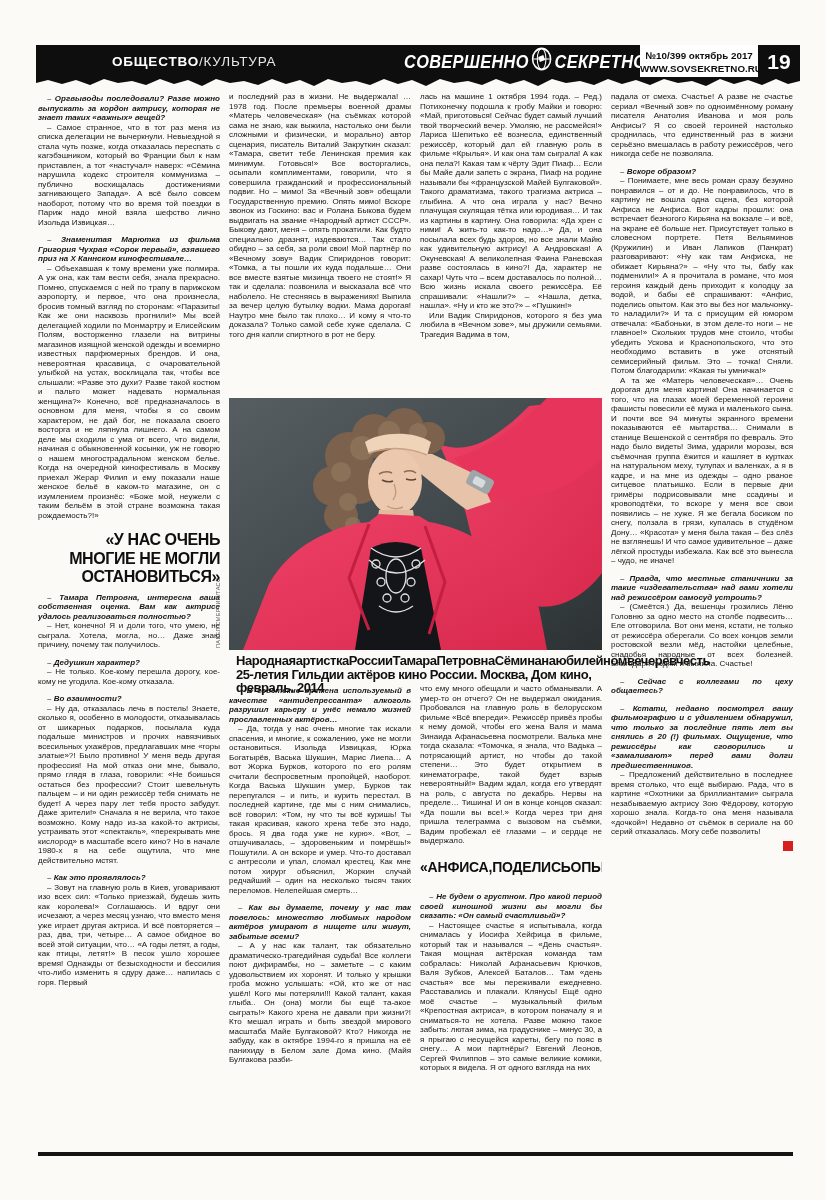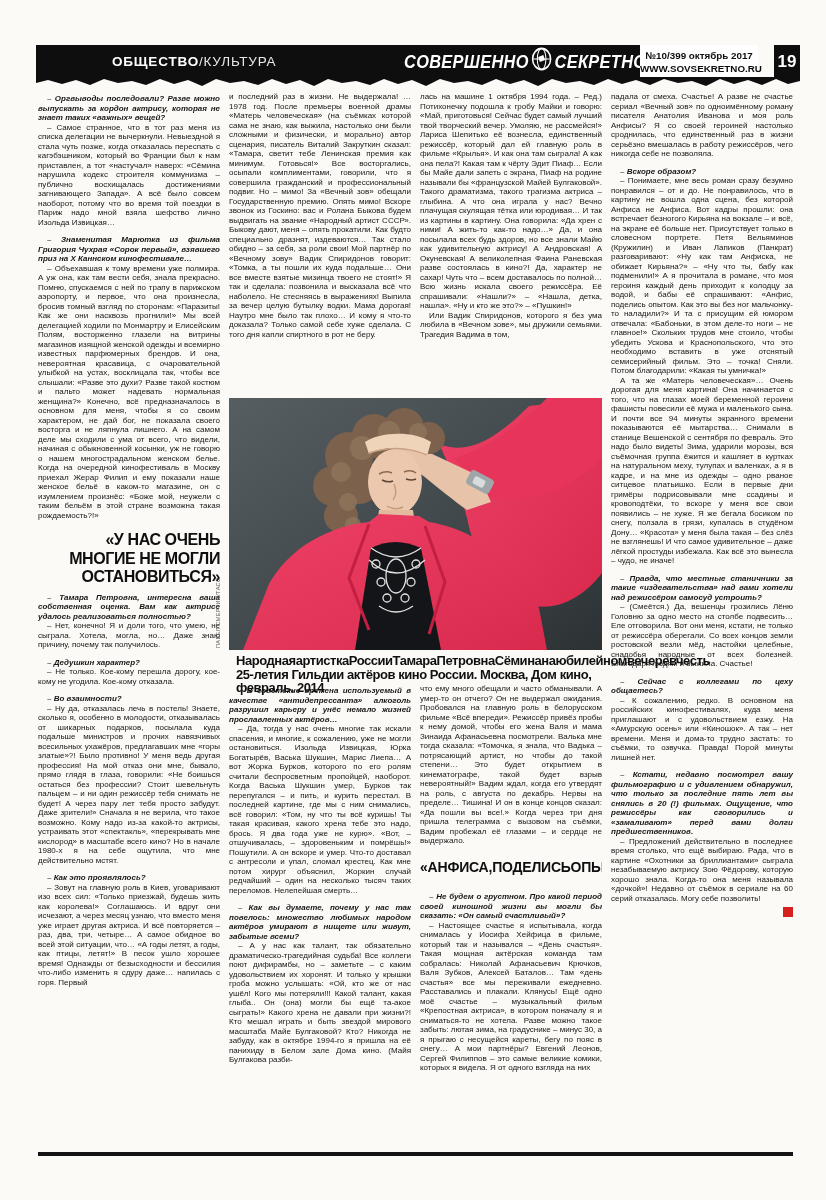--- a/index.html
+++ b/index.html
@@ -10,22 +10,22 @@
   .sec{position:absolute;left:112px;top:45px;height:33px;line-height:33px;color:#fff;
        font-size:13.5px;letter-spacing:.8px;white-space:nowrap;}
   .sec b{font-weight:700;} .sec span{font-weight:400;color:#e8e8e8;}
   .logo{position:absolute;left:404px;top:45px;height:33px;display:flex;align-items:center;
         color:#fff;font-weight:700;font-style:italic;font-size:19px;white-space:nowrap;
         transform:scaleX(.86);transform-origin:left center;letter-spacing:.4px;}
   .logo .g{margin:0 3px;display:inline-block;}
   .issue{position:absolute;left:640px;top:45px;width:118px;height:33px;background:#fff;
          text-align:center;font-weight:700;font-size:9.8px;line-height:13px;padding-top:4px;
          box-sizing:border-box;color:#0d0d0d;}
-  .pgnum{position:absolute;left:758px;top:45px;width:26px;height:33px;background:#0e0e0e;
-         color:#fff;font-weight:700;font-size:17px;text-align:center;line-height:33px;margin-left:16px;}
+  .pgnum{position:absolute;left:758px;top:45px;width:42px;height:33px;background:#0e0e0e;
+         color:#fff;font-weight:700;font-size:21px;text-align:center;line-height:33px;}
   .torn{position:absolute;left:36px;top:77px;width:764px;height:12px;}
   
   .col{position:absolute;top:92px;width:182px;height:1068px;overflow:hidden;
        font-size:8px;line-height:9.5px;text-align:justify;}
   #col1{left:38px;} #col2{left:229px;} #col3{left:420px;} #col4{left:611px;}
   .col .bottom{position:absolute;top:592px;left:0;right:0;height:468px;overflow:hidden;}
   .p{text-indent:9px;margin:0;}
   .cont{text-indent:0;}
   .q{font-weight:700;font-style:italic;margin-top:8px;}
   .h{font-weight:700;font-style:normal;font-size:16px;line-height:18.5px;letter-spacing:-.4px;
@@ -111,21 +111,20 @@
   </div>
 
   <div class="col" id="col4">
     <p class="p cont">падала от смеха. Счастье! А разве не счастье сериал «Вечный зов» по одноимённому роману писателя Анатолия Иванова и моя роль Анфисы? Я со своей героиней настолько сроднилась, что единственный раз в жизни серьёзно вмешалась в работу режиссёров, чего никогда себе не позволяла.</p>
     <p class="p q">– Вскоре образом?</p>
     <p class="p">– Понимаете, мне весь роман сразу безумно понравился – от и до. Не понравилось, что в картину не вошла одна сцена, без которой Анфиса не Анфиса. Вот кадры прошли: она встречает безногого Кирьяна на вокзале – и всё, на экране её больше нет. Присутствует только в словесном портрете. Петя Вельяминов (Кружилин) и Иван Лапиков (Панкрат) разговаривают: «Ну как там Анфиска, не обижает Кирьяна?» – «Ну что ты, бабу как подменили!» А я прочитала в романе, что моя героиня каждый день приходит к колодцу за водой, и бабы её спрашивают: «Анфис, поделись опытом. Как это вы без ног мальчонку-то наладили?» И та с присущим ей юмором отвечала: «Бабоньки, в этом деле-то ноги – не главное!» Скольких трудов мне стоило, чтобы убедить Ускова и Краснопольского, что это необходимо вставить в уже отснятый семисерийный фильм. Это – точка! Сняли. Потом благодарили: «Какая ты умничка!»</p>
     <p class="p">А та же «Матерь человеческая»… Очень дорогая для меня картина! Она начинается с того, что на глазах моей беременной героини фашисты повесили её мужа и маленького сына. И почти все 94 минуты экранного времени показываются её мытарства… Снимали в станице Вешенской с сентября по февраль. Это надо было видеть! Зима, ударили морозы, вся съёмочная группа ёжится и кашляет в куртках на натуральном меху, тулупах и валенках, а я в кадре, и на мне из одежды – одно рваное ситцевое платьишко. Если в первые дни гримёры подрисовывали мне ссадины и кровоподтёки, то вскоре у меня все свои появились – не хуже. Я же бегала босиком по снегу, ползала в грязи, купалась в студёном Дону… «Красота» у меня была такая – без слёз не взглянешь! И что самое удивительное – даже лёгкой простуды избежала. Как всё это вынесла – чудо, не иначе!</p>
     <p class="p q">– Правда, что местные станичники за такие «издевательства» над вами хотели над режиссёром самосуд устроить?</p>
     <p class="p">– (Смеётся.) Да, вешенцы грозились Лёню Головню за одно место на столбе подвесить… Еле отговорила. Вот они меня, кстати, не только от режиссёра оберегали. Со всех концов земли ростовской везли мёд, настойки целебные, снадобья народные от всех болезней. Благодаря людям и выжила. Счастье!</p>
     <p class="p q">– Сейчас с коллегами по цеху общаетесь?</p>
-    <p class="p">– К сожалению, редко. В основном на российских кинофестивалях, куда меня приглашают и с удовольствием езжу. На «Амурскую осень» или «Киношок». А так – нет времени. Меня и дома-то трудно застать: то съёмки, то озвучка. Правда! Порой минуты лишней нет.</p>
     <p class="p q">– Кстати, недавно посмотрел вашу фильмографию и с удивлением обнаружил, что только за последние пять лет вы снялись в 20 (!) фильмах. Ощущение, что режиссёры как сговорились и «замаливают» перед вами долги предшественников.</p>
     <p class="p">– Предложений действительно в последнее время столько, что ещё выбираю. Рада, что в картине «Охотники за бриллиантами» сыграла незабываемую актрису Зою Фёдорову, которую хорошо знала. Когда-то она меня называла «дочкой»! Недавно от съёмок в сериале на 60 серий отказалась. Могу себе позволить!</p>
     <span class="endmark"></span>
   </div>
 
   <div id="photo">
     <svg width="373" height="252" viewBox="0 0 373 252">
       <defs>
         <linearGradient id="bg" x1="0" y1="0" x2="1" y2="1">
           <stop offset="0" stop-color="#565e61"></stop>

